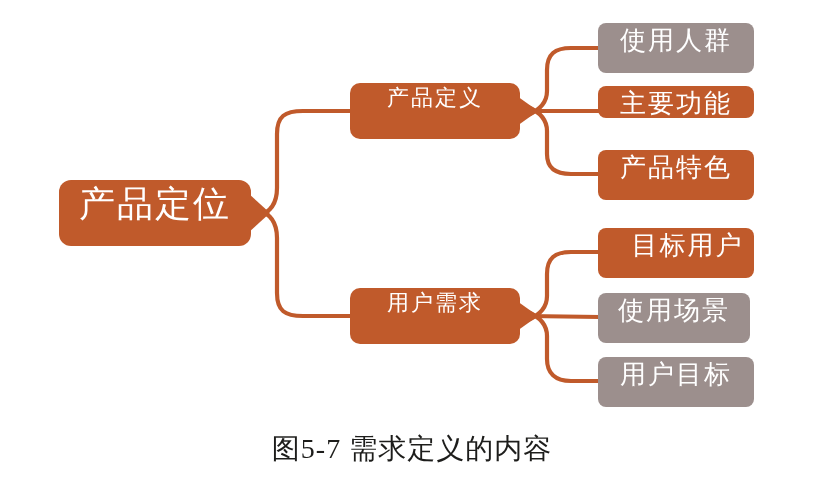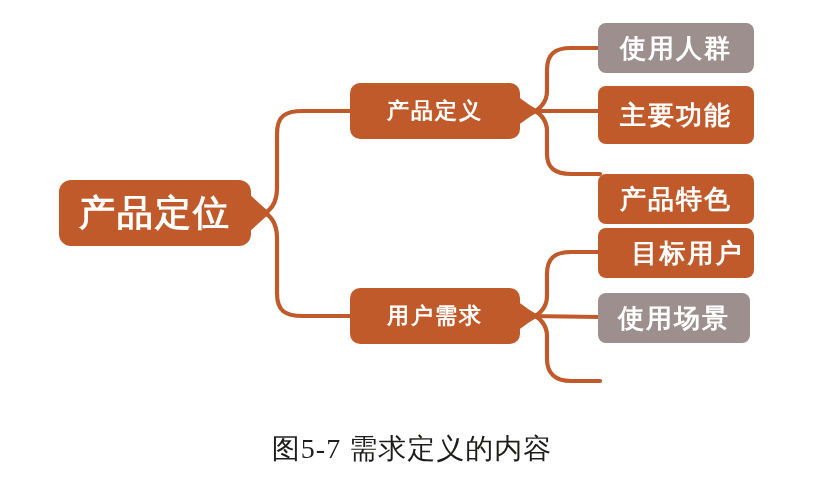--- a/index.html
+++ b/index.html
@@ -28,24 +28,23 @@
     stroke-width: 4.2;
     stroke-linecap: round;
   }
   svg.connectors .tip {
     fill: var(--orange, #c05a2b);
     stroke: none;
   }
   .node {
     position: absolute;
     display: flex;
-    align-items: center;
     justify-content: center;
     color: var(--node_text, #ffffff);
-    font-weight: 700;
+    font-weight: 400;
     box-sizing: border-box;
   }
   .node .lbl {
     letter-spacing: 2px;
     white-space: nowrap;
   }
   .fill-orange { background: var(--orange, #c05a2b); }
   .fill-gray   { background: var(--gray, #9c8f8d); }
   .node.root {
     border-radius: 12px;
@@ -101,29 +100,32 @@
   <div class="node branch fill-orange" style="left:350px; top:83px; width:170px; height:56px;">
     <span class="lbl">产品定义</span>
   </div>
   <div class="node branch fill-orange" style="left:350px; top:288px; width:170px; height:56px;">
     <span class="lbl">用户需求</span>
   </div>
 
   <div class="node child fill-gray" style="left:598px; top:23px; width:156px; height:50px;">
     <span class="lbl">使用人群</span>
   </div>
-  <div class="node child fill-orange" style="left:598px; top:86px; width:156px; height:58px;">
+  <div class="node child fill-orange" style="left:598px; top:86px; width:156px; height:32px;">
     <span class="lbl">主要功能</span>
   </div>
-  <div class="node child fill-orange" style="left:598px; top:150px; width:156px; height:50px;margin-top:24px;">
+  <div class="node child fill-orange" style="left:598px; top:150px; width:156px; height:50px;">
     <span class="lbl">产品特色</span>
   </div>
 
   <div class="node child fill-orange" style="left:598px; top:228px; width:156px; height:50px;padding-left:23px;">
     <span class="lbl">目标用户</span>
   </div>
   <div class="node child fill-gray" style="left:598px; top:293px; width:152px; height:50px;">
     <span class="lbl">使用场景</span>
   </div>
+  <div class="node child fill-gray" style="left:598px; top:357px; width:156px; height:50px;">
+    <span class="lbl">用户目标</span>
+  </div>
 
   <div class="caption">图5-7 需求定义的内容</div>
 
 </div>
 
 </body></html>

